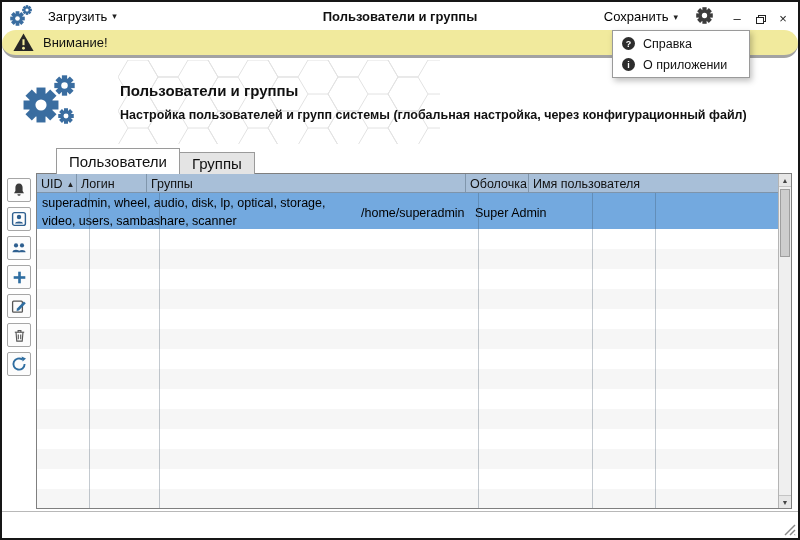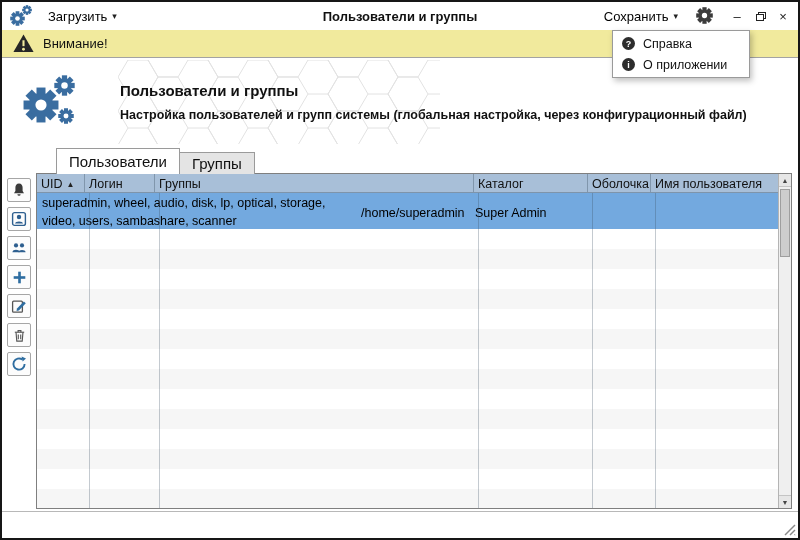--- a/index.html
+++ b/index.html
@@ -8,30 +8,30 @@
     border:2px solid #161616;background:#fff;overflow:hidden;
     font-family:"Liberation Sans","DejaVu Sans",sans-serif;font-size:13px;color:#111;
   }
   
   .titlebar{position:absolute;left:0;top:0;right:0;height:28px;background:#fff;display:flex;align-items:center;}
   .tb-logo{margin-left:8px;width:24px;height:22px;color:#3a6da0;flex:0 0 auto;}
   .tb-btn{display:flex;align-items:center;gap:5px;background:none;border:none;font:inherit;cursor:pointer;padding:2px 4px;}
   .load-btn{margin-left:10px;}
   .caret{font-size:9px;color:#222;}
   .tb-title{position:absolute;left:0;right:0;text-align:center;font-weight:bold;pointer-events:none;}
-  .tb-right{margin-left:auto;display:flex;align-items:center;gap:12px;padding-right:8px;z-index:2;background:#fff;}
+  .tb-right{margin-left:auto;display:flex;align-items:flex-end;gap:12px;padding-right:8px;z-index:2;background:#fff;}
   .gear-btn{background:none;border:none;cursor:pointer;color:#3c3c3c;width:20px;height:20px;padding:0;}
   .win-controls{display:flex;align-items:center;gap:9px;margin-left:4px;}
   .win-btn{background:none;border:none;font:inherit;font-size:13px;cursor:pointer;padding:0;width:14px;text-align:center;color:#222;}
   .restore-icon{position:relative;display:block;width:9px;height:8px;margin:0 auto;}
   .restore-icon .b1{position:absolute;left:2px;top:0;width:6px;height:5px;border:1px solid #222;}
   .restore-icon .b2{position:absolute;left:0;top:2px;width:6px;height:5px;border:1px solid #222;background:#fff;}
   
-  .warnbar{position:absolute;left:0;top:28px;right:0;height:28px;background:#f1ea9d;border-bottom:1px solid #a3a3a3;
-           box-sizing:border-box;display:flex;align-items:center;gap:9px;padding-left:11px;}
+  .warnbar{position:absolute;left:0;top:28px;right:0;height:28px;background:#f1ea9d;border-bottom:3px solid #a3a3a3;
+           box-sizing:border-box;display:flex;align-items:center;gap:9px;padding-left:11px;border-radius:14px;}
   .warn-ico{width:21px;height:19px;flex:0 0 auto;}
   
   .menu{position:absolute;left:610px;top:28px;width:136px;background:#fff;border:1px solid #9a9a9a;
         box-shadow:2px 3px 6px rgba(0,0,0,.25);z-index:20;padding:2px 0;}
   .menu-item{display:flex;align-items:center;gap:8px;height:21px;padding:0 9px;font-size:12.5px;cursor:pointer;}
   .menu-ico{width:13px;height:13px;border-radius:50%;background:#2d2d2d;color:#fff;font-size:9px;font-weight:bold;
             display:flex;align-items:center;justify-content:center;flex:0 0 auto;font-style:normal;}
   
   .headerband{position:absolute;left:0;top:56px;right:0;height:88px;background:#fff;overflow:hidden;}
   .hexbg{position:absolute;left:116px;top:2px;width:322px;height:84px;}
@@ -51,21 +51,21 @@
   .tool-btn svg{display:block;}
   
   .table{position:absolute;left:34px;top:171px;width:756px;height:336px;border:1px solid #7f7f7f;
          box-sizing:border-box;background:#fff;}
   .thead{display:flex;height:19px;background:#a8bfd8;border-bottom:1px solid #7e94aa;box-sizing:border-box;
          padding-right:13px;font-size:12.5px;}
   .th{box-sizing:border-box;border-right:1px solid #8096ac;padding:2px 4px 0;white-space:nowrap;overflow:hidden;
       display:flex;align-items:center;gap:4px;}
   .th:last-child{border-right:none;}
   .sort-arrow{font-size:8px;color:#222;}
-  .c-uid{width:48px;flex:0 0 auto;}
+  .c-uid{width:40px;flex:0 0 auto;}
   .c-login{width:70px;flex:0 0 auto;}
   .c-groups{width:319px;flex:0 0 auto;}
   .c-home{width:114px;flex:0 0 auto;}
   .c-shell{width:63px;flex:0 0 auto;}
   .c-name{flex:1 1 auto;}
   .row-selected{display:flex;min-height:36px;background:#73a9df;font-size:12.5px;color:#000;
                 padding-right:13px;box-sizing:border-box;cursor:default;}
   .td{box-sizing:border-box;padding:2px 5px;display:flex;align-items:center;overflow:hidden;}
   .td.c-groups{line-height:1.4;}
   .tbody-empty{position:absolute;left:0;right:0;top:55px;bottom:0;
@@ -238,23 +238,20 @@
       <div class="th c-uid">
         <span>UID</span>
         <span class="sort-arrow">▲</span>
       </div>
       <div class="th c-login">
         <span>Логин</span>
       </div>
       <div class="th c-groups">
         <span>Группы</span>
       </div>
-      <div class="th c-home">
-        <span>Каталог</span>
-      </div>
       <div class="th c-shell">
         <span>Оболочка</span>
       </div>
       <div class="th c-name">
         <span>Имя пользователя</span>
       </div>
     </div>
 
     <div class="row-selected">
       <div class="td c-groups">superadmin, wheel, audio, disk, lp, optical, storage, video, users, sambashare, scanner</div>

